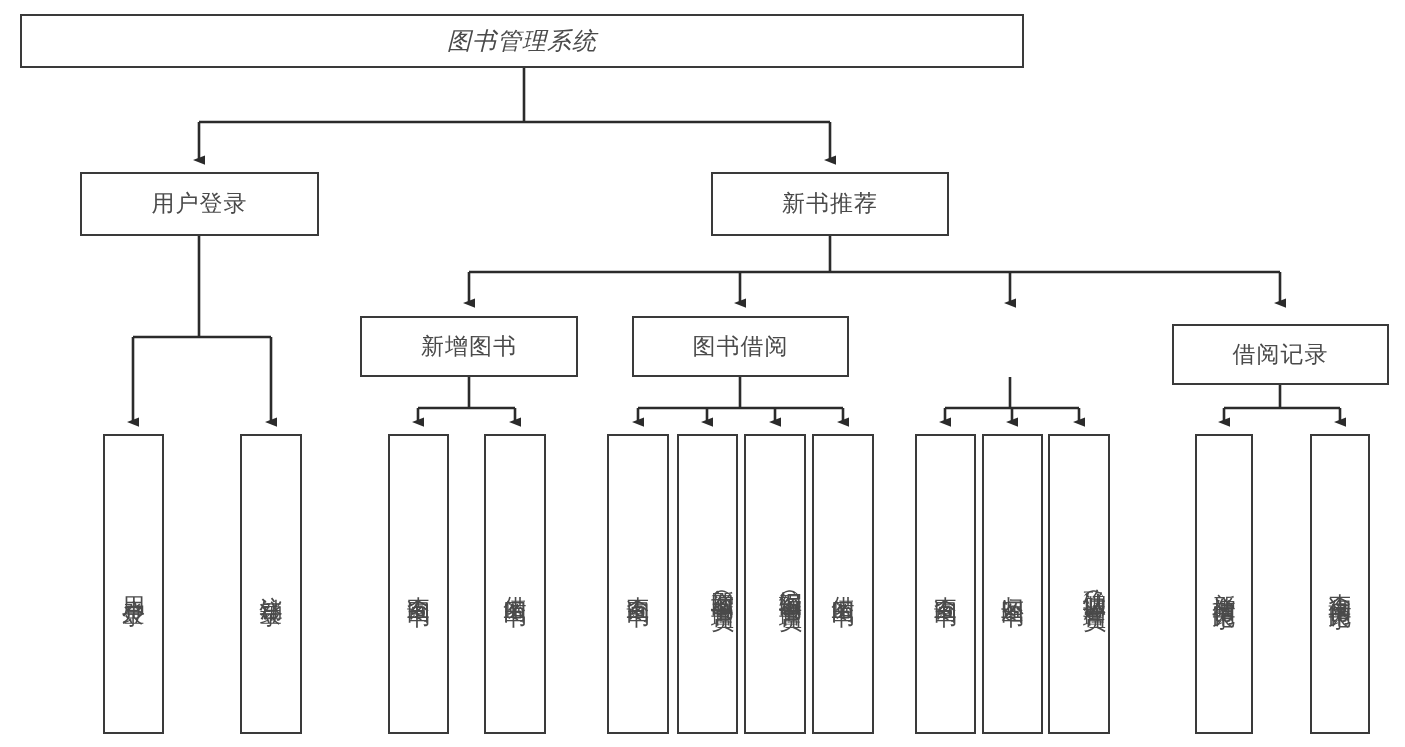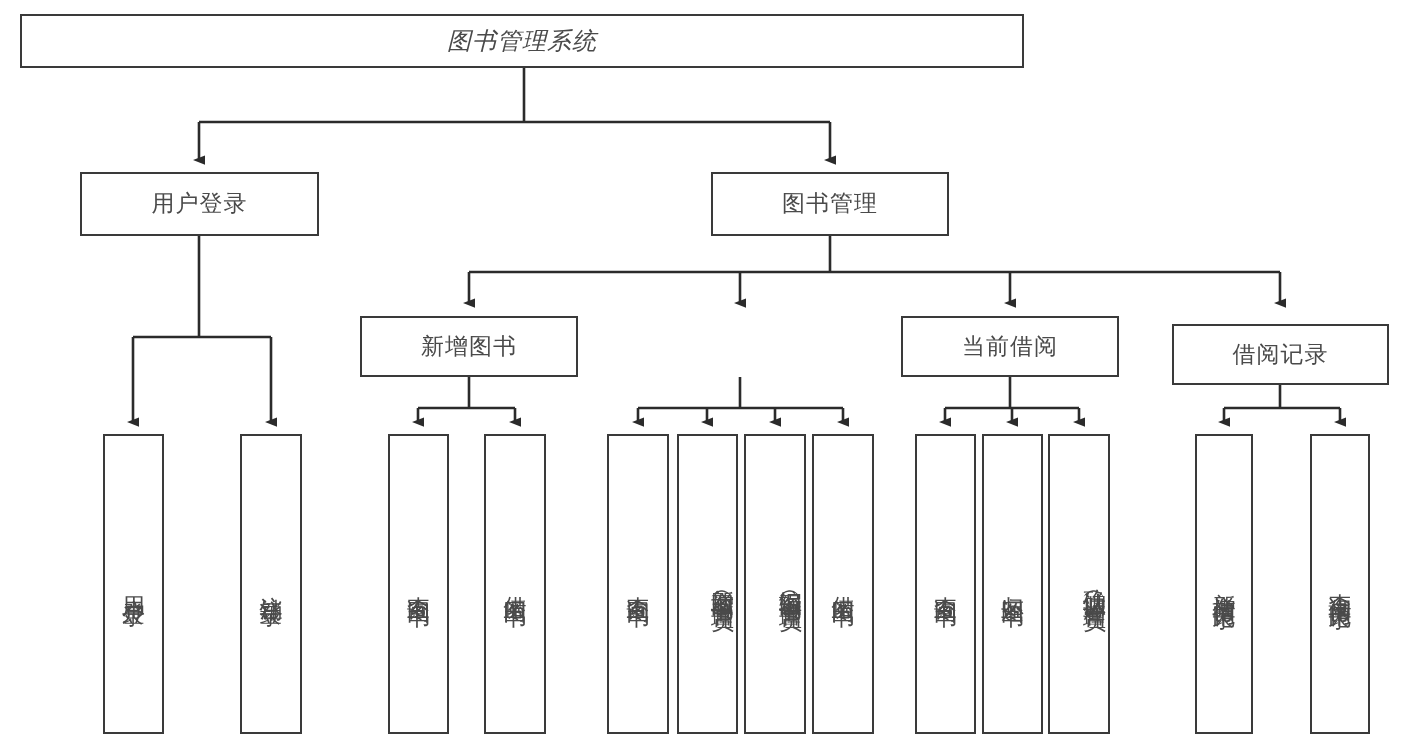--- a/index.html
+++ b/index.html
@@ -133,28 +133,28 @@
   </svg>
 
   <div class="node node-h node-title" style="left:20px; top:14px; width:1004px; height:54px;">
     <span>图书管理系统</span>
   </div>
 
   <div class="node node-h" style="left:80px; top:172px; width:239px; height:64px;">
     <span>用户登录</span>
   </div>
   <div class="node node-h" style="left:711px; top:172px; width:238px; height:64px;">
-    <span>图书管理</span>
+    <span>新书推荐</span>
   </div>
 
   <div class="node node-h" style="left:360px; top:316px; width:218px; height:61px;">
     <span>新增图书</span>
   </div>
-  <div class="node node-h" style="left:901px; top:316px; width:218px; height:61px;">
-    <span>当前借阅</span>
+  <div class="node node-h" style="left:632px; top:316px; width:217px; height:61px;">
+    <span>图书借阅</span>
   </div>
   <div class="node node-h" style="left:1172px; top:324px; width:217px; height:61px;align-items:center;">
     <span>借阅记录</span>
   </div>
 
   <div class="node node-v" style="left:103px; top:434px; width:61px; height:300px;">
     <span class="vtext">用户登录</span>
   </div>
   <div class="node node-v" style="left:240px; top:434px; width:62px; height:300px;">
     <span class="vtext">注销登录</span>

